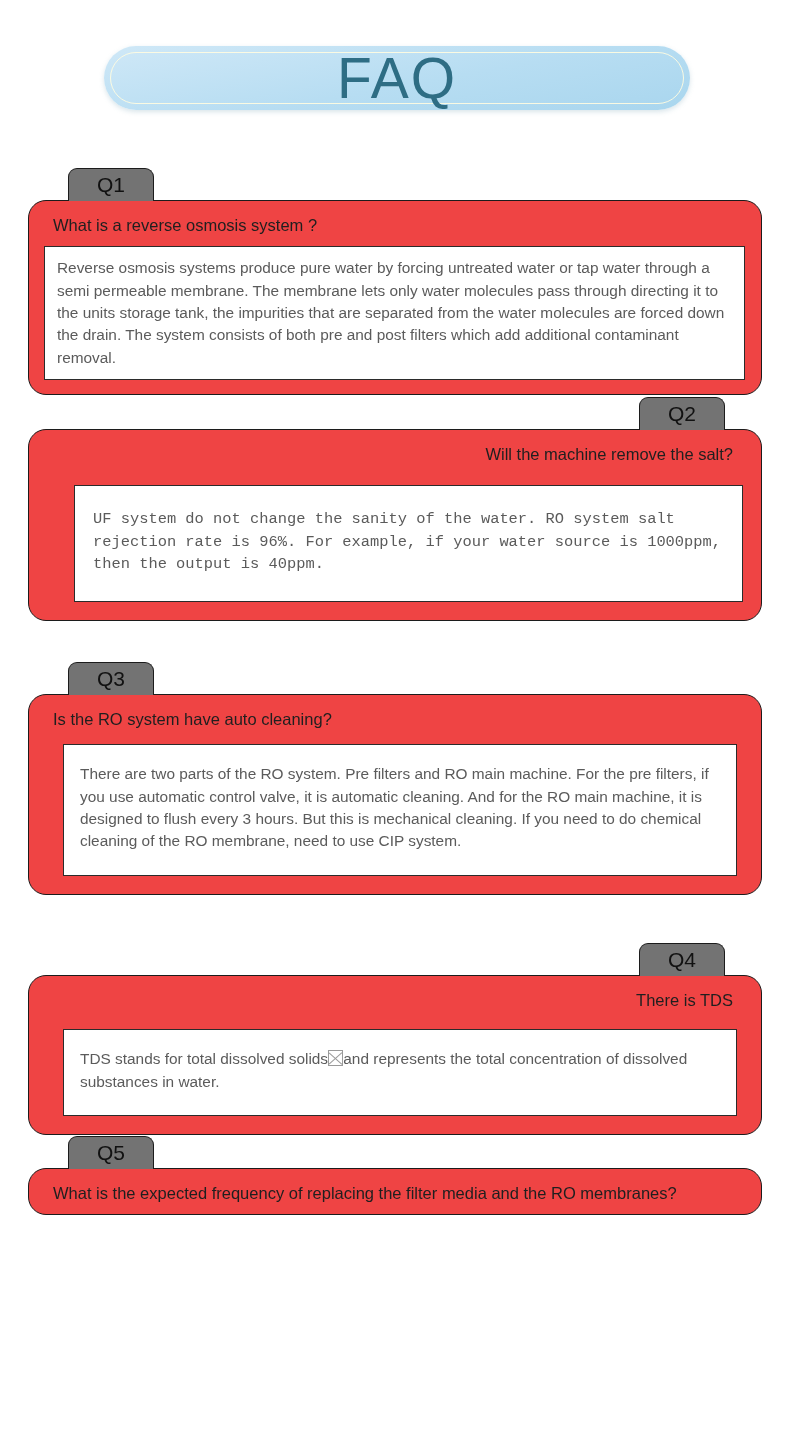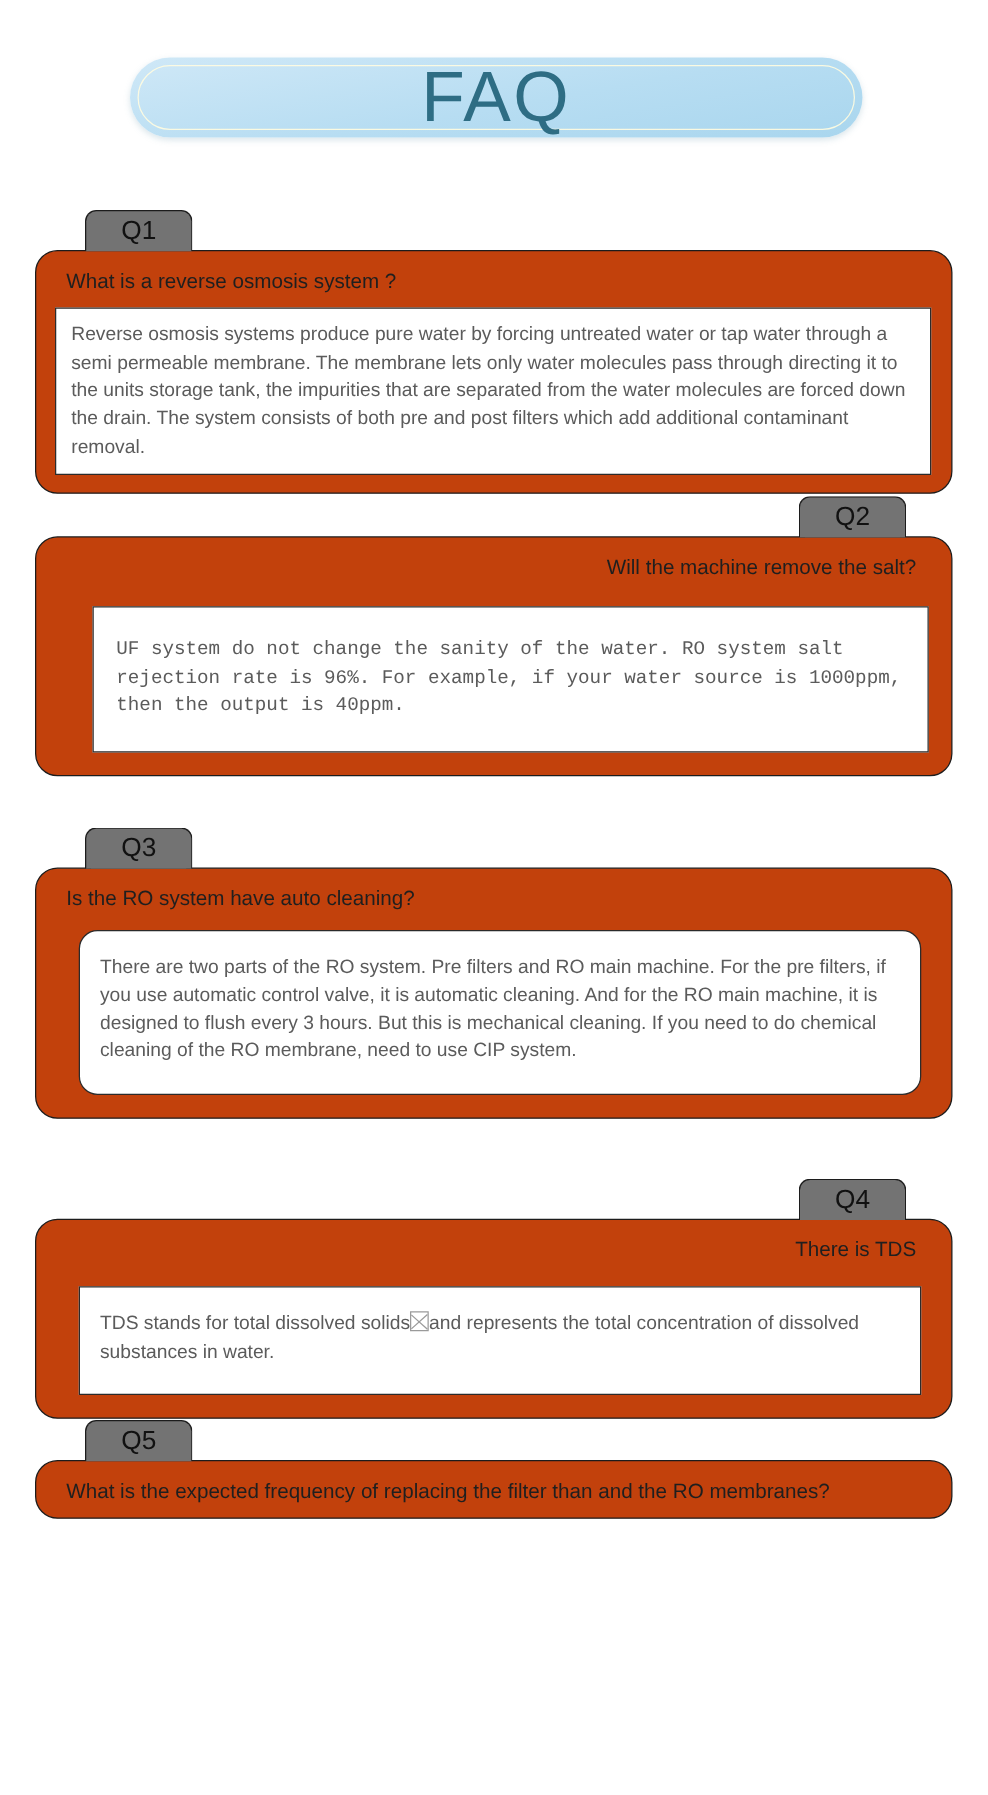--- a/index.html
+++ b/index.html
@@ -77,21 +77,21 @@
     line-height: 1;
     padding-bottom: 2px;
   }
 
   .q-card {
     position: absolute;
     left: 28px;
     top: 32px;
     width: 734px;
     box-sizing: border-box;
-    background: #c2410c;
+    background: #ef4444;
     border: 1.4px solid #1c1c1c;
     border-radius: 18px;
     z-index: 2;
   }
 
   .q-question {
     font-size: 16.5px;
     color: #1f1f1f;
     line-height: 1.3;
     padding: 14px 22px 10px 24px;
@@ -107,21 +107,21 @@
     box-sizing: border-box;
     font-size: 15.4px;
     line-height: 1.45;
     color: #5b5b5b;
     padding: 12px 16px 12px 14px;
   }
 
   
   #faq-item-1 .q-answer { margin: 0 16px 14px 15px; padding: 10px 12px 10px 12px; }
   #faq-item-2 .q-answer { margin: 10px 18px 18px 45px; padding: 22px 16px 26px 18px; font-family: Liberation Mono, monospace; }
-  #faq-item-3 .q-answer { margin: 4px 24px 18px 34px; padding: 18px 14px 22px 16px; border-radius: 15px; }
+  #faq-item-3 .q-answer { margin: 4px 24px 18px 34px; padding: 18px 14px 22px 16px; }
   #faq-item-4 .q-answer { margin: 8px 24px 18px 34px; padding: 18px 14px 22px 16px; }
   #faq-item-5 .q-answer { margin: 8px 28px 22px 38px; padding: 24px 14px 42px 16px; }
 
   .tofu {
     display: inline-block;
     width: 0.82em;
     height: 0.86em;
     border: 1px solid #9a9a9a;
     position: relative;
     vertical-align: -0.08em;
@@ -183,15 +183,15 @@
     <div class="q-question align-right">There is TDS</div>
     <div class="q-answer"><span>TDS stands for total dissolved solids</span><span class="tofu"></span><span>and represents the total concentration of dissolved substances in water.</span></div>
   </div>
 </div>
 
 <div class="faq-item" id="faq-item-5" style="top:1136px;">
   <div class="q-tab left">
     <span class="q-tab-label">Q5</span>
   </div>
   <div class="q-card">
-    <div class="q-question">What is the expected frequency of replacing the filter than and the RO membranes?</div>
+    <div class="q-question">What is the expected frequency of replacing the filter media and the RO membranes?</div>
   </div>
 </div>
 
 </body></html>

